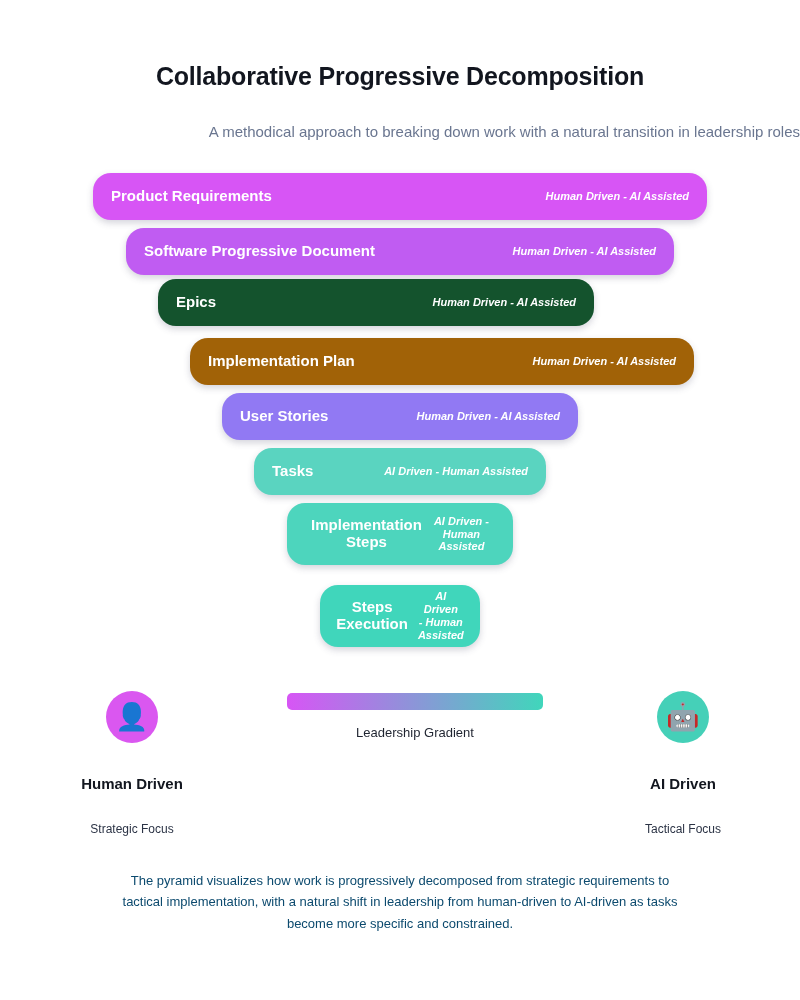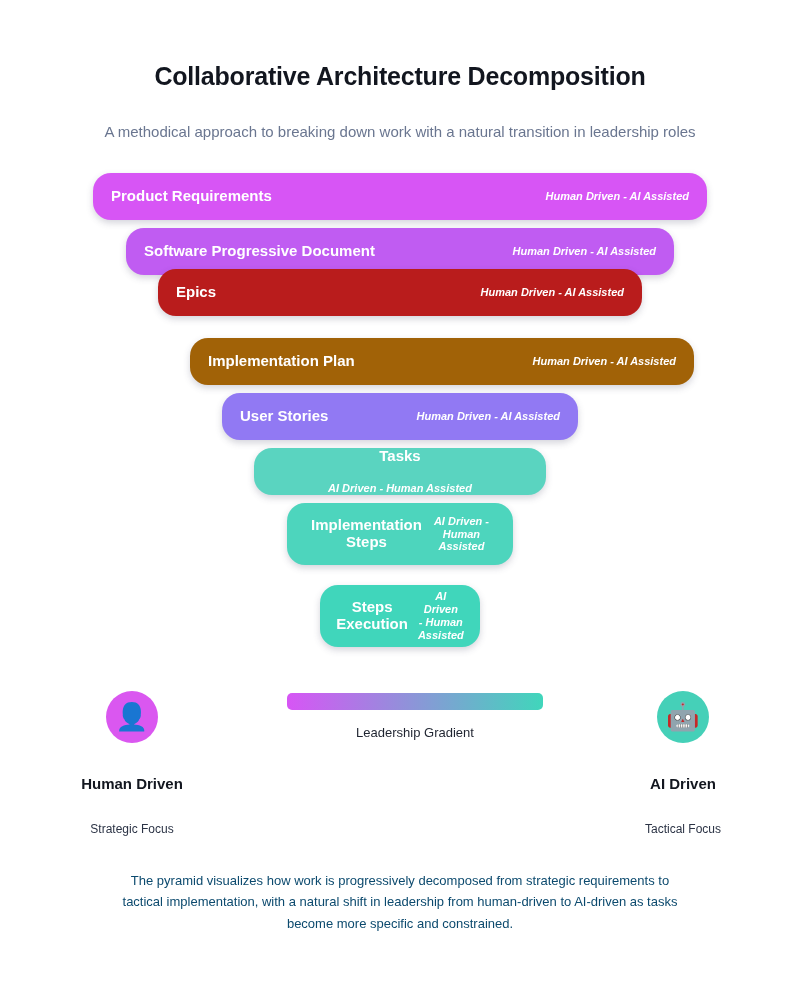--- a/index.html
+++ b/index.html
@@ -30,21 +30,21 @@
     font-size: 25px;
     font-weight: bold;
     letter-spacing: -0.2px;
     color: #12161f;
   }
   .subtitle {
     position: absolute;
     top: 123px;
     left: 0;
     width: 800px;
-    text-align: center;
+    text-align: right;
     font-size: 15px;
     font-weight: normal;
     color: #6a7690;
   }
 
   
   .pyramid {
     position: absolute;
     top: 173px;
     left: 0;
@@ -139,45 +139,45 @@
     font-size: 13px;
     line-height: 1.65;
     color: #0c4a6e;
   }
 </style>
 </head>
 <body>
 
 <div class="page">
 
-  <div class="title">Collaborative Architecture Decomposition</div>
+  <div class="title">Collaborative Progressive Decomposition</div>
   <div class="subtitle">A methodical approach to breaking down work with a natural transition in leadership roles</div>
 
   <div class="pyramid" id="pyramid">
       <div class="tier wide" style="left: 93px; top: 0px; width: 614px; height: 47px; background: rgb(215, 85, 245);">
         <div class="tier-label">Product Requirements</div>
         <div class="tier-role">Human Driven - AI Assisted</div>
       </div>
       <div class="tier wide" style="left: 126px; top: 55px; width: 548px; height: 47px; background: rgb(192, 92, 242);">
         <div class="tier-label">Software Progressive Document</div>
         <div class="tier-role">Human Driven - AI Assisted</div>
       </div>
-      <div class="tier wide" style="left: 158px; top: 96px; width: 484px; height: 47px; background: #b91c1c;">
+      <div class="tier wide" style="left: 158px; top: 106px; width: 436px; height: 47px; background: #14532d;">
         <div class="tier-label">Epics</div>
         <div class="tier-role">Human Driven - AI Assisted</div>
       </div>
       <div class="tier wide" style="left: 190px; top: 165px; width: 504px; height: 47px; background: #a16207;">
         <div class="tier-label">Implementation Plan</div>
         <div class="tier-role">Human Driven - AI Assisted</div>
       </div>
       <div class="tier wide" style="left: 222px; top: 220px; width: 356px; height: 47px; background: rgb(145, 121, 243);">
         <div class="tier-label">User Stories</div>
         <div class="tier-role">Human Driven - AI Assisted</div>
       </div>
-      <div class="tier wide" style="left: 254px; top: 275px; width: 292px; height: 47px; background: rgb(90, 212, 192); flex-direction: column;">
+      <div class="tier wide" style="left: 254px; top: 275px; width: 292px; height: 47px; background: rgb(90, 212, 192);">
         <div class="tier-label">Tasks</div>
         <div class="tier-role">AI Driven - Human Assisted</div>
       </div>
       <div class="tier" style="left: 287px; top: 330px; width: 226px; height: 62px; background: rgb(77, 213, 189); justify-content: center; gap: 12px;">
         <div class="tier-label">Implementation
 Steps</div>
         <div class="tier-role">AI Driven -
 Human
 Assisted</div>
       </div>

